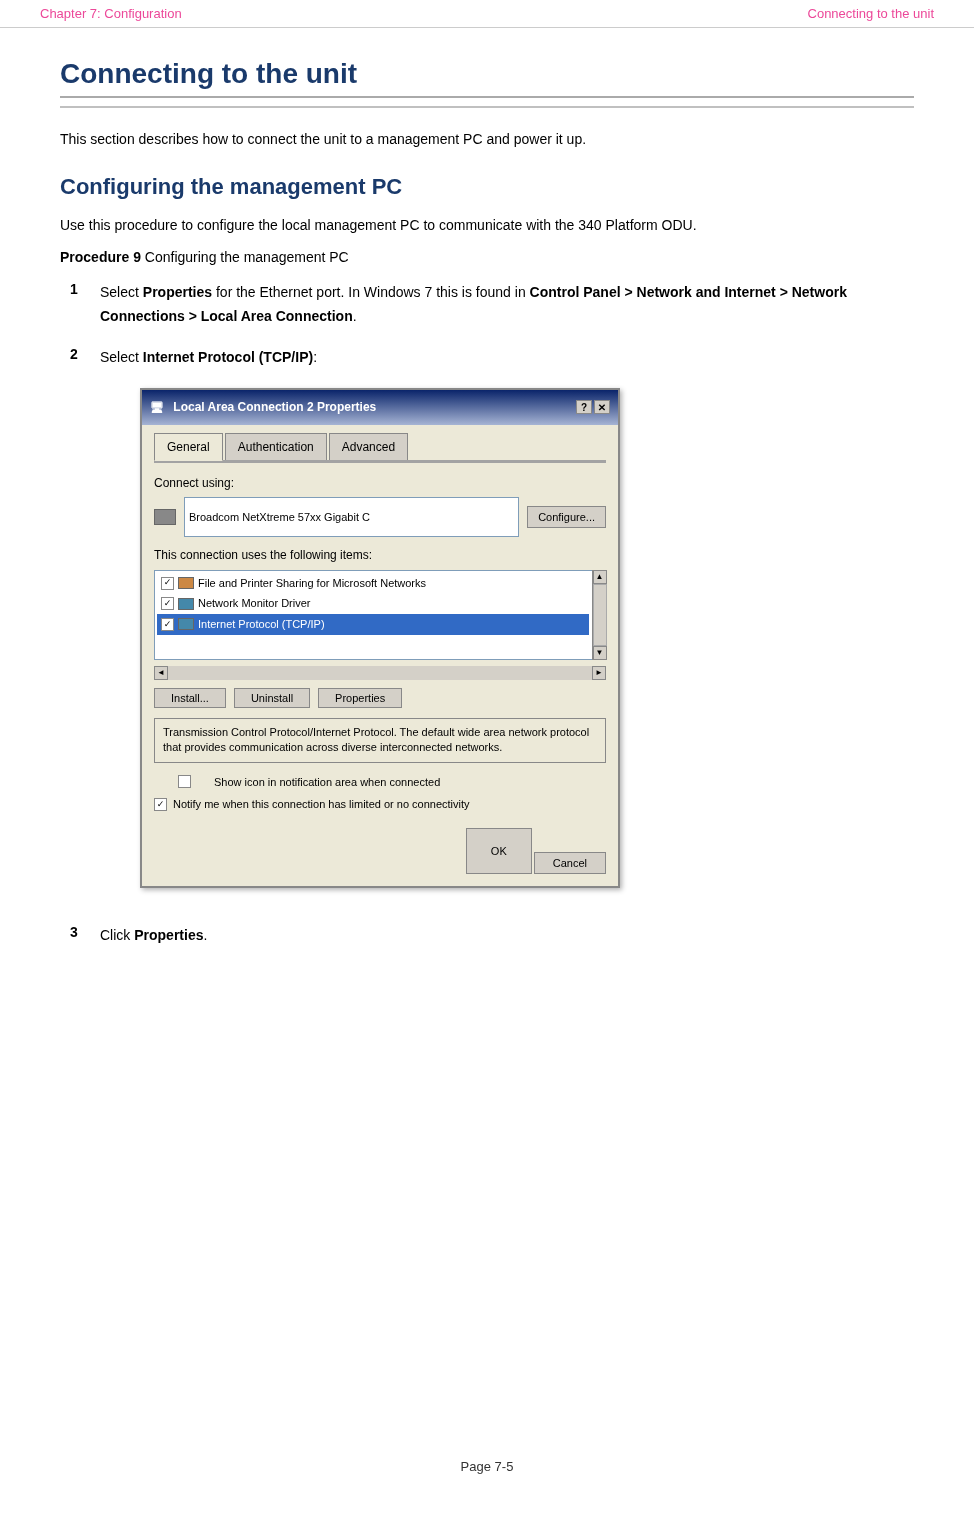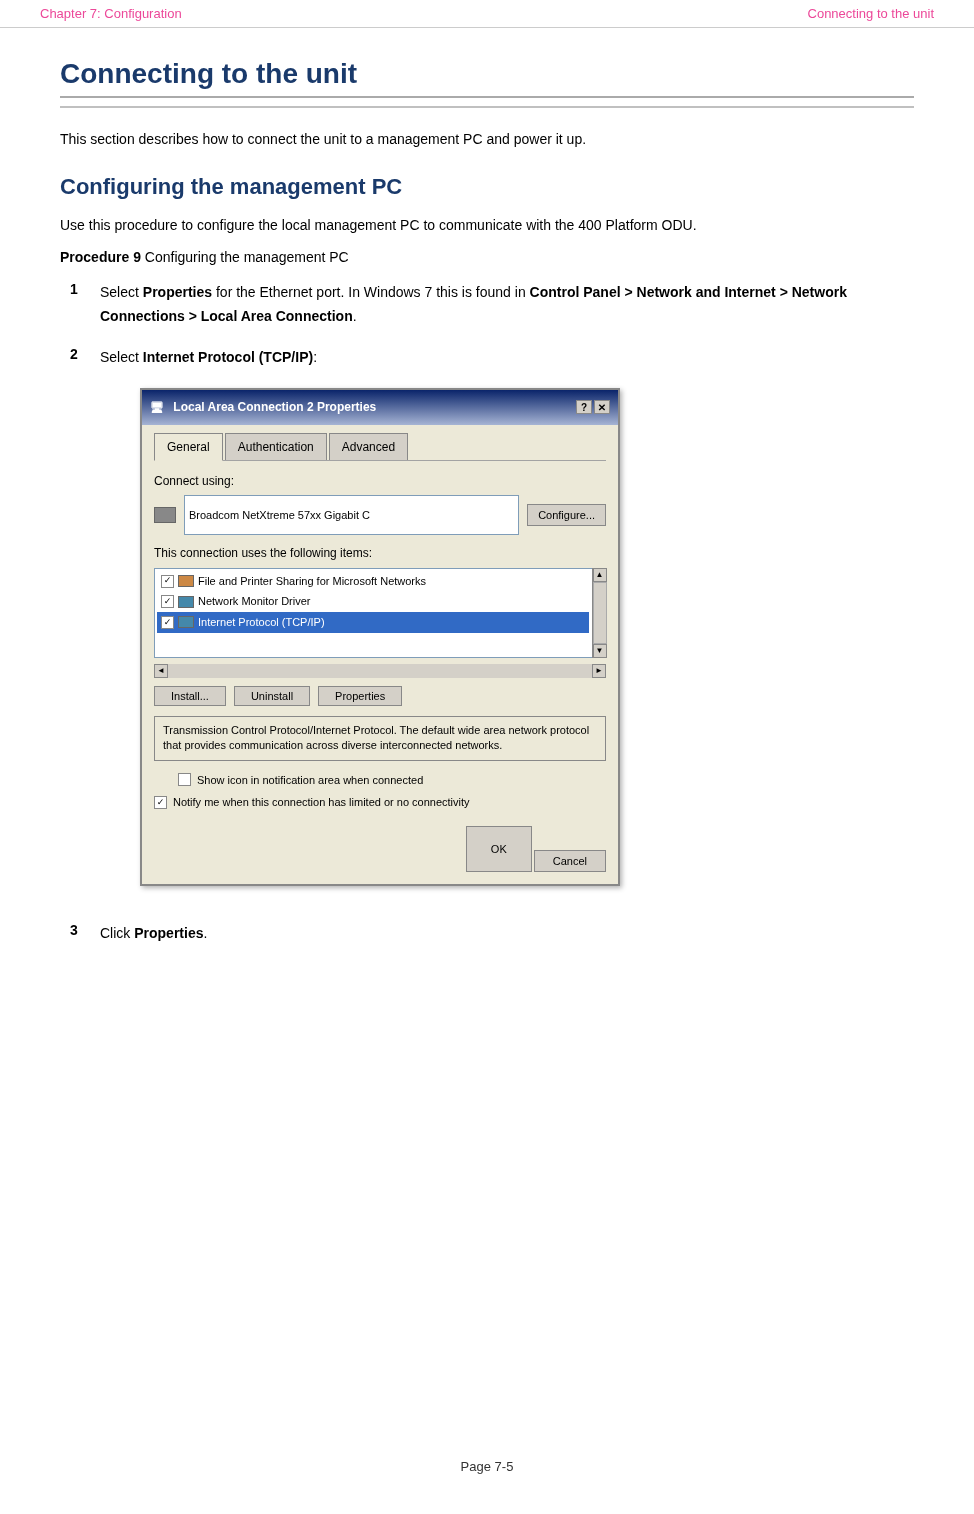--- a/index.html
+++ b/index.html
@@ -133,21 +133,21 @@
       font-size: 11px;
     }
 
     .dialog-body {
       background: #ece9d8;
       padding: 8px 12px 12px 12px;
     }
 
     .dialog-tabs {
       display: flex;
-      border-bottom: 1px solid #a3a3a3;
+      border-bottom: 3px solid #a3a3a3;
       margin-bottom: 10px;
     }
 
     .dialog-tab {
       padding: 3px 12px;
       background: #d4d0c8;
       border: 1px solid #888;
       border-bottom: none;
       font-size: 12px;
       cursor: pointer;
@@ -353,21 +353,21 @@
     }
 
     .description-text {
       font-size: 11px;
       line-height: 1.4;
     }
 
     .show-icon-row {
       display: flex;
       align-items: center;
-      gap: 6px;
+      gap: 23px;
       margin-bottom: 4px;
       font-size: 11px;
       padding-left: 24px;
     }
 
     .notify-row {
       display: flex;
       align-items: center;
       gap: 6px;
       font-size: 11px;
@@ -429,21 +429,21 @@
 
 <div class="page-content">
 
   <h1 class="main-title">Connecting to the unit</h1>
   <hr class="divider-line">
 
   <p class="intro-text">This section describes how to connect the unit to a management PC and power it up.</p>
 
   <h2 class="section-title">Configuring the management PC</h2>
 
-  <p class="section-desc">Use this procedure to configure the local management PC to communicate with the 400 Platform ODU.</p>
+  <p class="section-desc">Use this procedure to configure the local management PC to communicate with the 340 Platform ODU.</p>
 
   <p class="procedure-label">
     <span class="bold">Procedure 9</span>
     <span> </span><span>Configuring the management PC</span>
   </p>
 
   <div class="steps">
 
     <div class="step">
       <div class="step-num">1</div>

